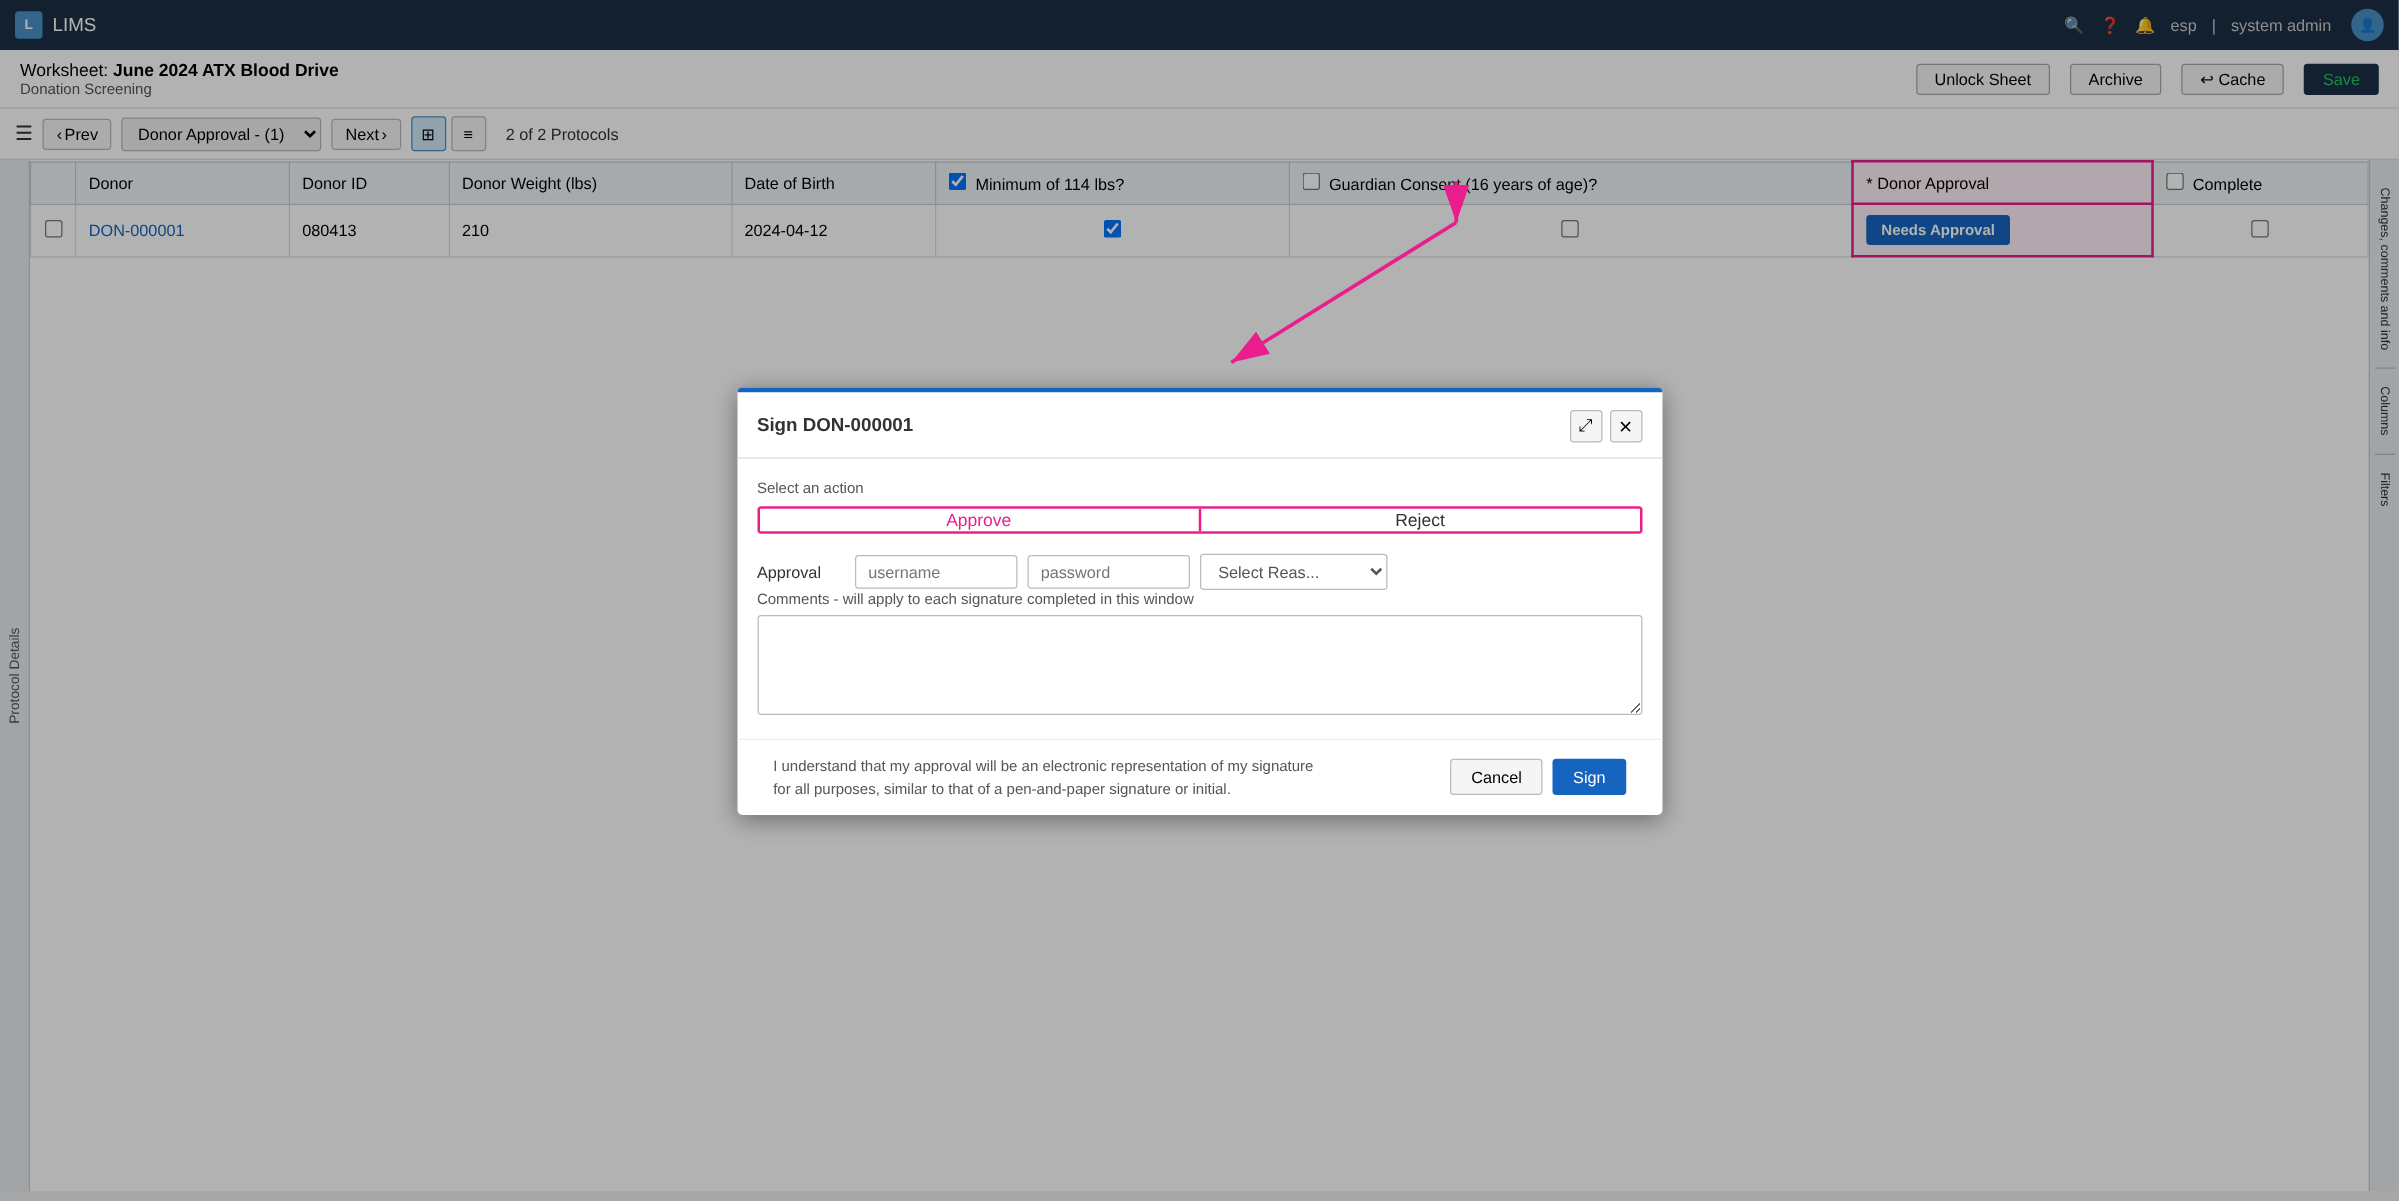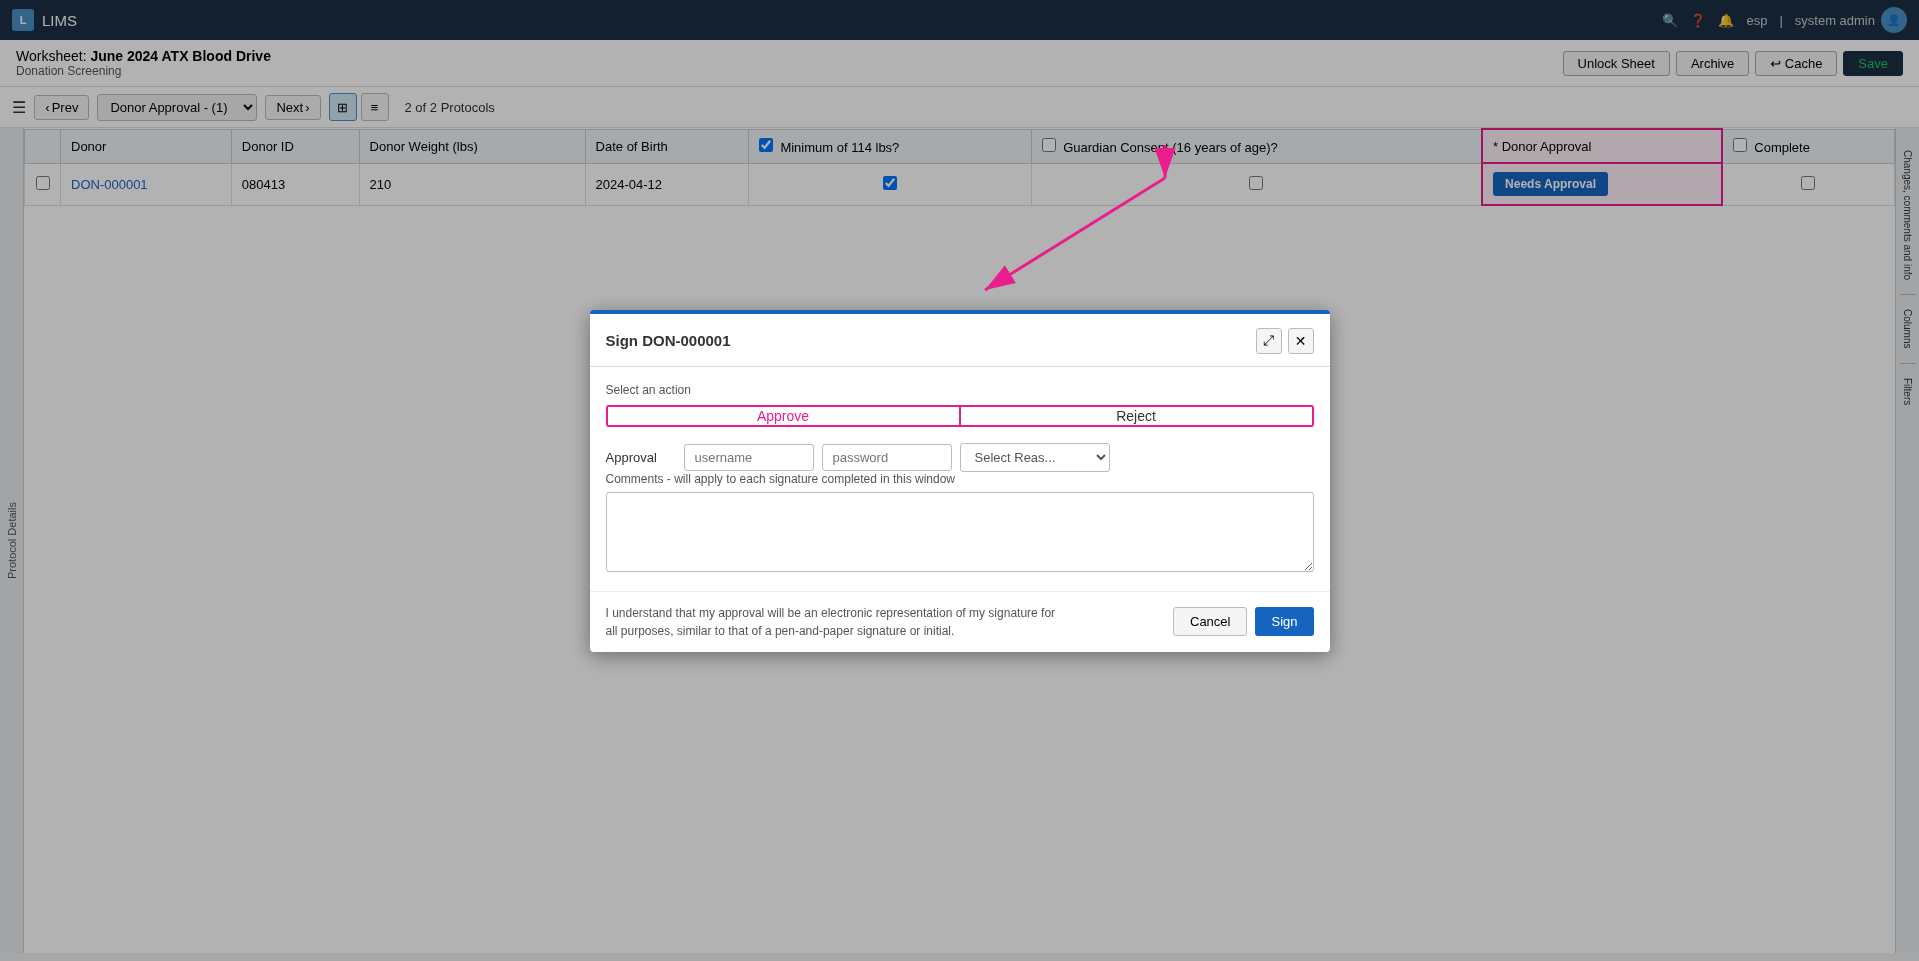--- a/index.html
+++ b/index.html
@@ -13,36 +13,36 @@
       display: flex;
       align-items: center;
       padding: 0 12px;
       gap: 10px;
     }
     .top-nav .nav-left { display: flex; align-items: center; gap: 8px; flex: 1; }
     .top-nav .app-icon { width: 22px; height: 22px; background: #4a90c4; border-radius: 3px; display: flex; align-items: center; justify-content: center; color: #fff; font-size: 11px; font-weight: bold; }
     .top-nav .app-name { color: #fff; font-size: 15px; font-weight: 500; }
     .top-nav .nav-right { display: flex; align-items: center; gap: 12px; color: #ccc; font-size: 13px; }
     .top-nav .nav-right span { cursor: pointer; }
-    .top-nav .user-info { display: flex; align-items: center; gap: 6px; }
+    .top-nav .user-info { display: flex; align-items: center; gap: 16px; }
     .top-nav .user-avatar { width: 26px; height: 26px; background: #4a90c4; border-radius: 50%; display: flex; align-items: center; justify-content: center; color: #fff; font-size: 11px; }
 
     
     .worksheet-header {
       background: #fff;
       padding: 8px 16px;
       border-bottom: 1px solid #ddd;
       display: flex;
       align-items: center;
       justify-content: space-between;
     }
     .worksheet-header .ws-title-area .ws-title { font-size: 14px; }
     .worksheet-header .ws-title strong { font-weight: bold; }
     .worksheet-header .ws-subtitle { font-size: 12px; color: #555; }
-    .worksheet-header .ws-buttons { display: flex; gap: 6px; }
+    .worksheet-header .ws-buttons { display: flex; gap: 16px; }
     .ws-btn {
       padding: 4px 14px;
       border: 1px solid #aaa;
       background: #f5f5f5;
       border-radius: 3px;
       cursor: pointer;
       font-size: 13px;
     }
     .ws-btn-save {
       background: #1a2e45;
@@ -249,21 +249,21 @@
       width: 100%;
       height: 80px;
       border: 1px solid #bbb;
       border-radius: 3px;
       padding: 8px;
       font-size: 13px;
       resize: vertical;
       color: #333;
     }
     .modal-footer {
-      padding: 12px 16px;
+      padding: 12px 29px;
       display: flex;
       align-items: center;
       justify-content: space-between;
       border-top: 1px solid #eee;
     }
     .modal-footer-note { font-size: 12px; color: #555; max-width: 65%; line-height: 1.5; }
     .modal-footer-btns { display: flex; gap: 8px; }
     .cancel-btn {
       padding: 6px 16px;
       border: 1px solid #bbb;

